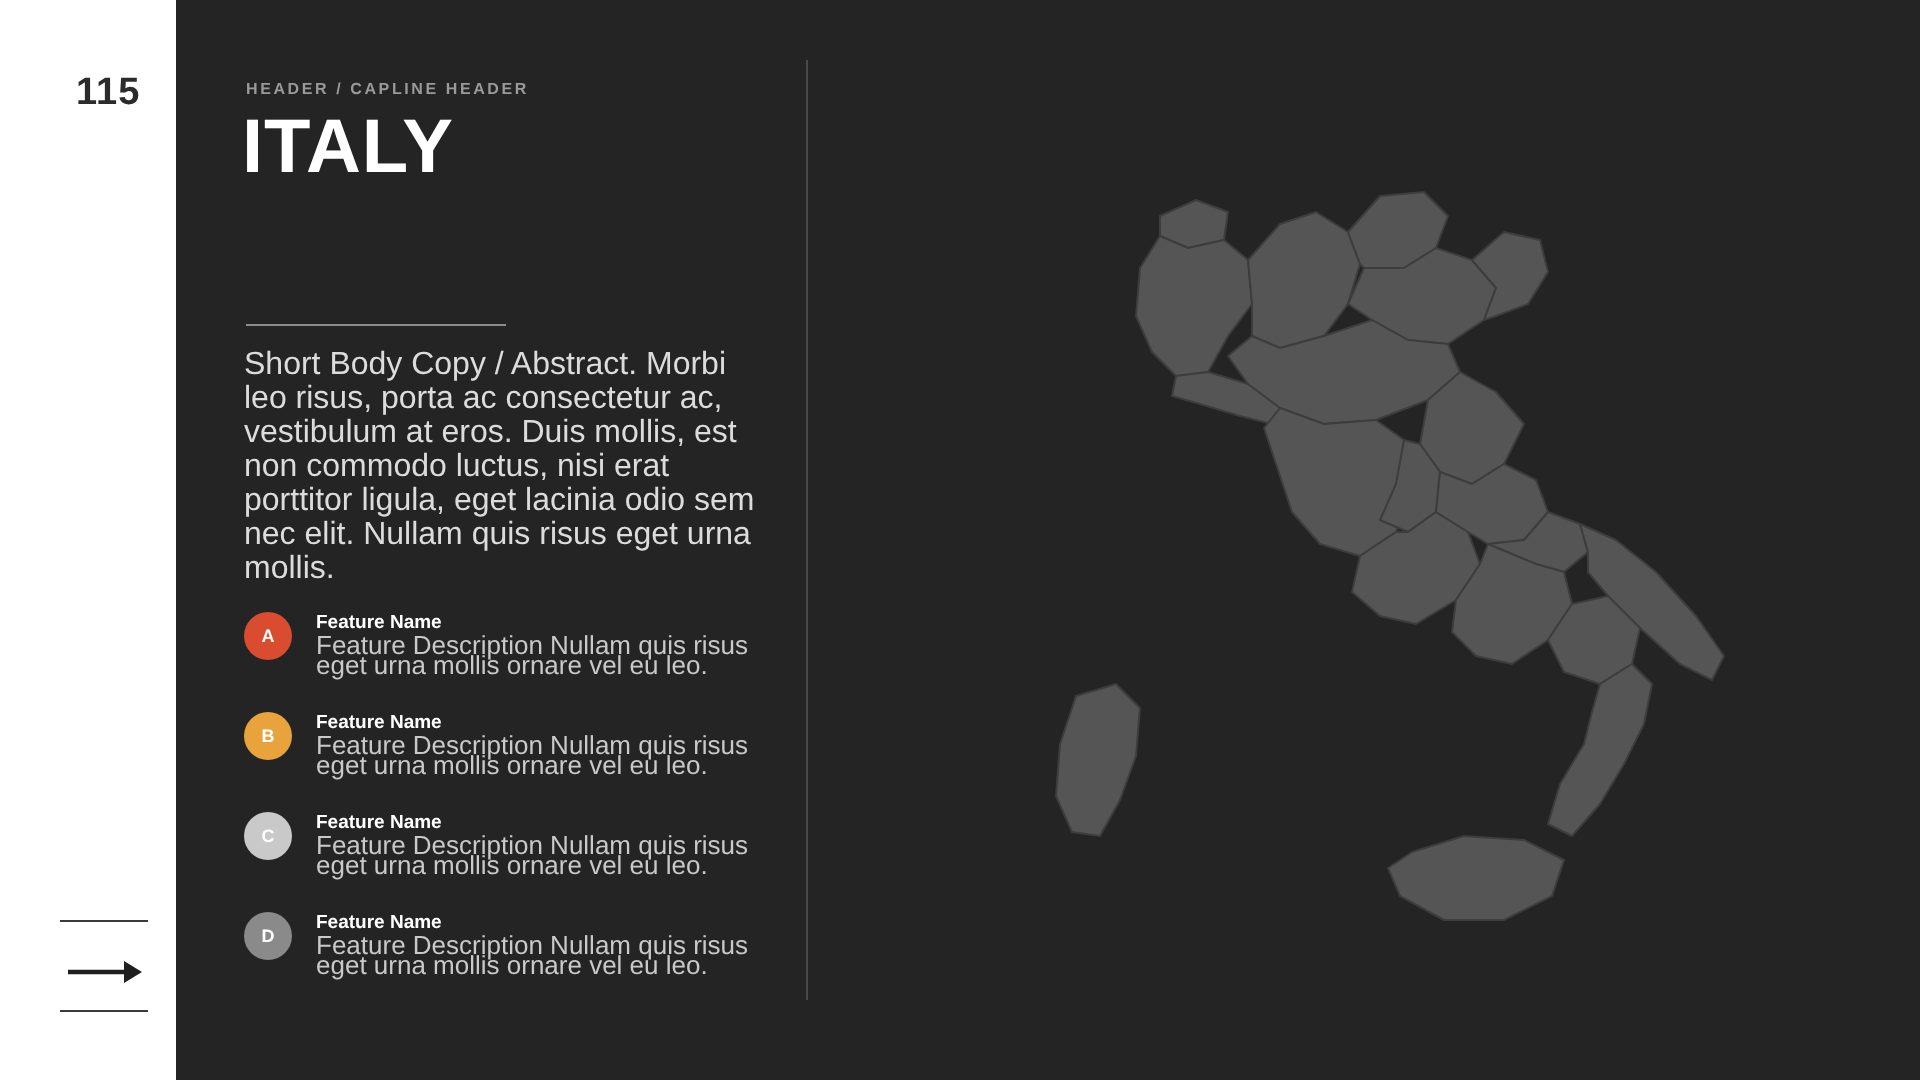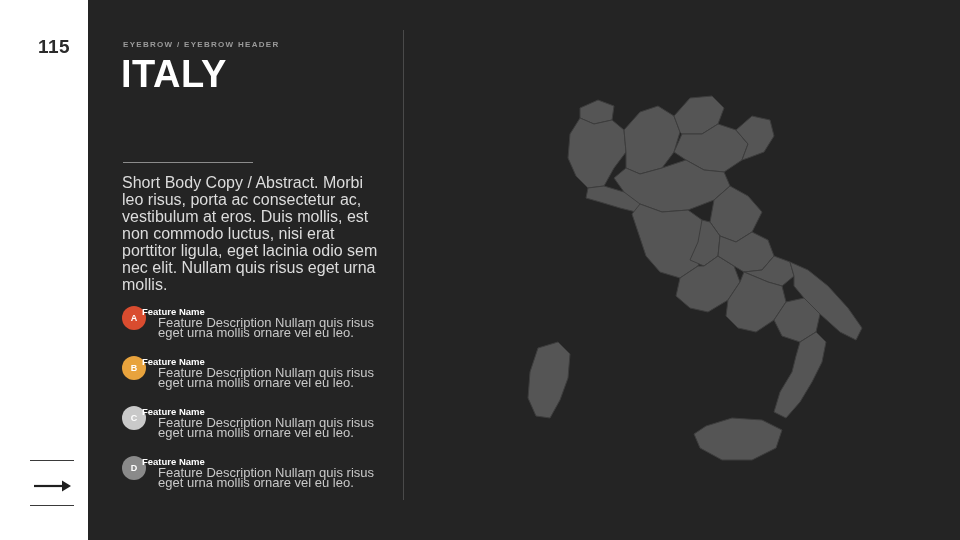--- a/index.html
+++ b/index.html
@@ -133,21 +133,21 @@
     border-radius: 50%;
     color: #ffffff;
     font-size: 9px;
     font-weight: bold;
     display: flex;
     align-items: center;
     justify-content: center;
   }
   .feature .f-title {
     position: absolute;
-    left: 20px;
+    left: 36px;
     top: 6px;
     font-size: 9.5px;
     font-weight: bold;
     color: #ffffff;
   }
   .feature .f-desc {
     position: absolute;
     left: 36px;
     top: 18px;
     width: 228px;
@@ -190,21 +190,21 @@
         <polygon points="28,2.5 37,8 28,13.5" fill="#1f1f1f"></polygon>
       </svg>
     </div>
     <div class="rail-divider bottom"></div>
   </div>
 
   <div class="canvas">
 
     <div class="vrule"></div>
 
-    <div class="eyebrow">EYEBROW / EYEBROW HEADER</div>
+    <div class="eyebrow">HEADER / CAPLINE HEADER</div>
     <div class="title">ITALY</div>
     <div class="body-rule"></div>
     <div class="body-copy">Short Body Copy / Abstract.  Morbi leo risus, porta ac consectetur ac, vestibulum at eros. Duis mollis, est non commodo luctus, nisi erat porttitor ligula, eget lacinia odio sem nec elit. Nullam quis risus eget urna mollis.</div>
 
     <div class="features">
 
       <div class="feature">
         <div class="badge" style="background:#d94c2f">A</div>
         <div class="f-title">Feature Name</div>
         <div class="f-desc">Feature Description Nullam quis risus eget urna mollis ornare vel eu leo.</div>

